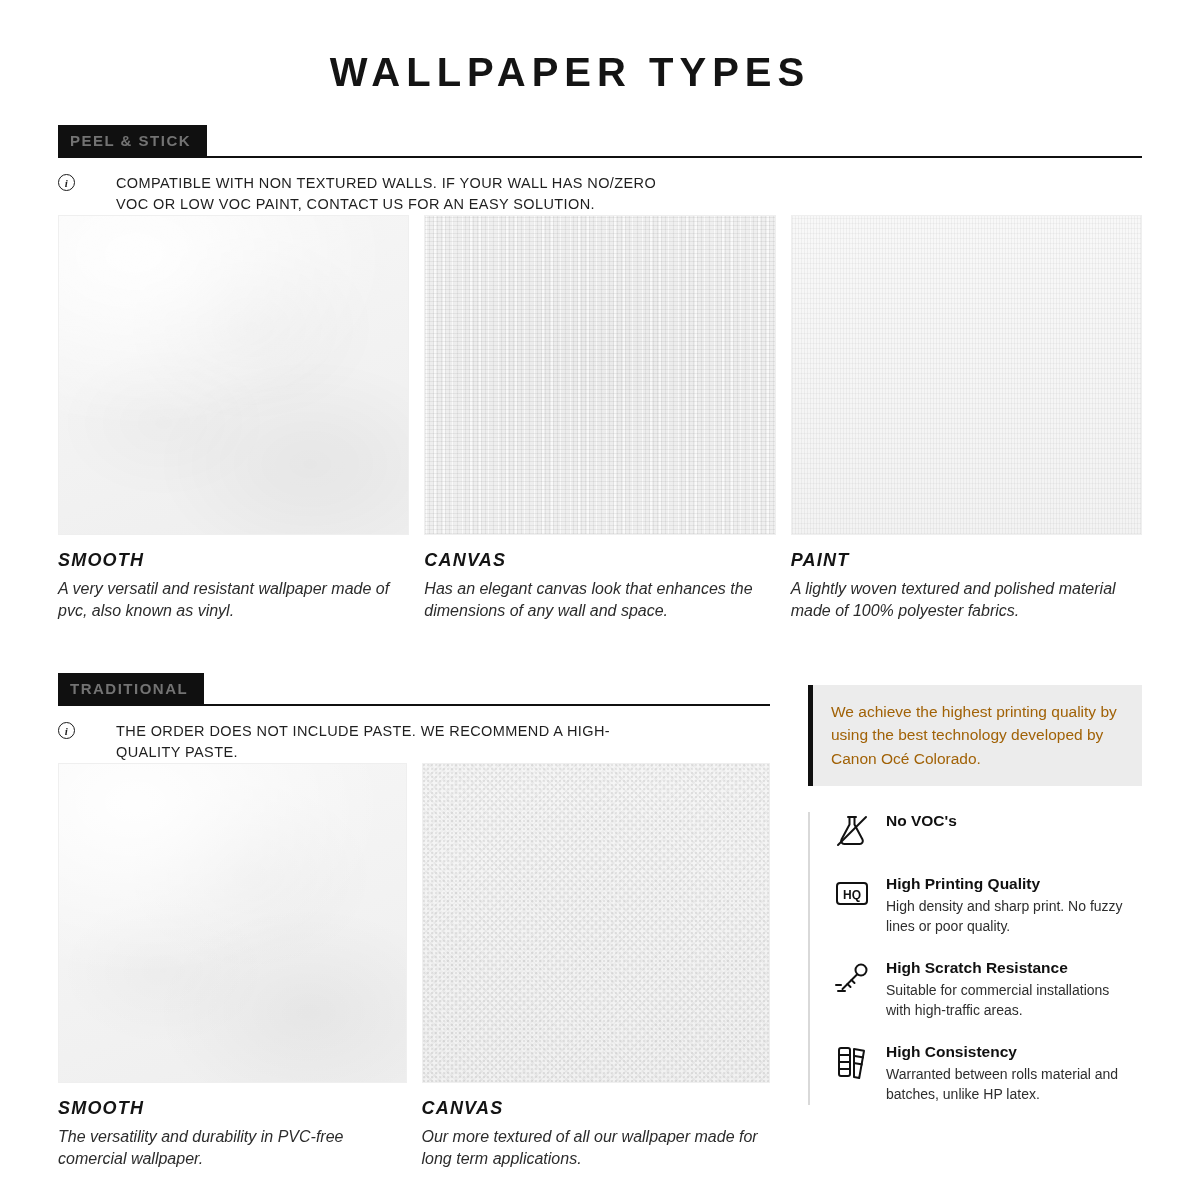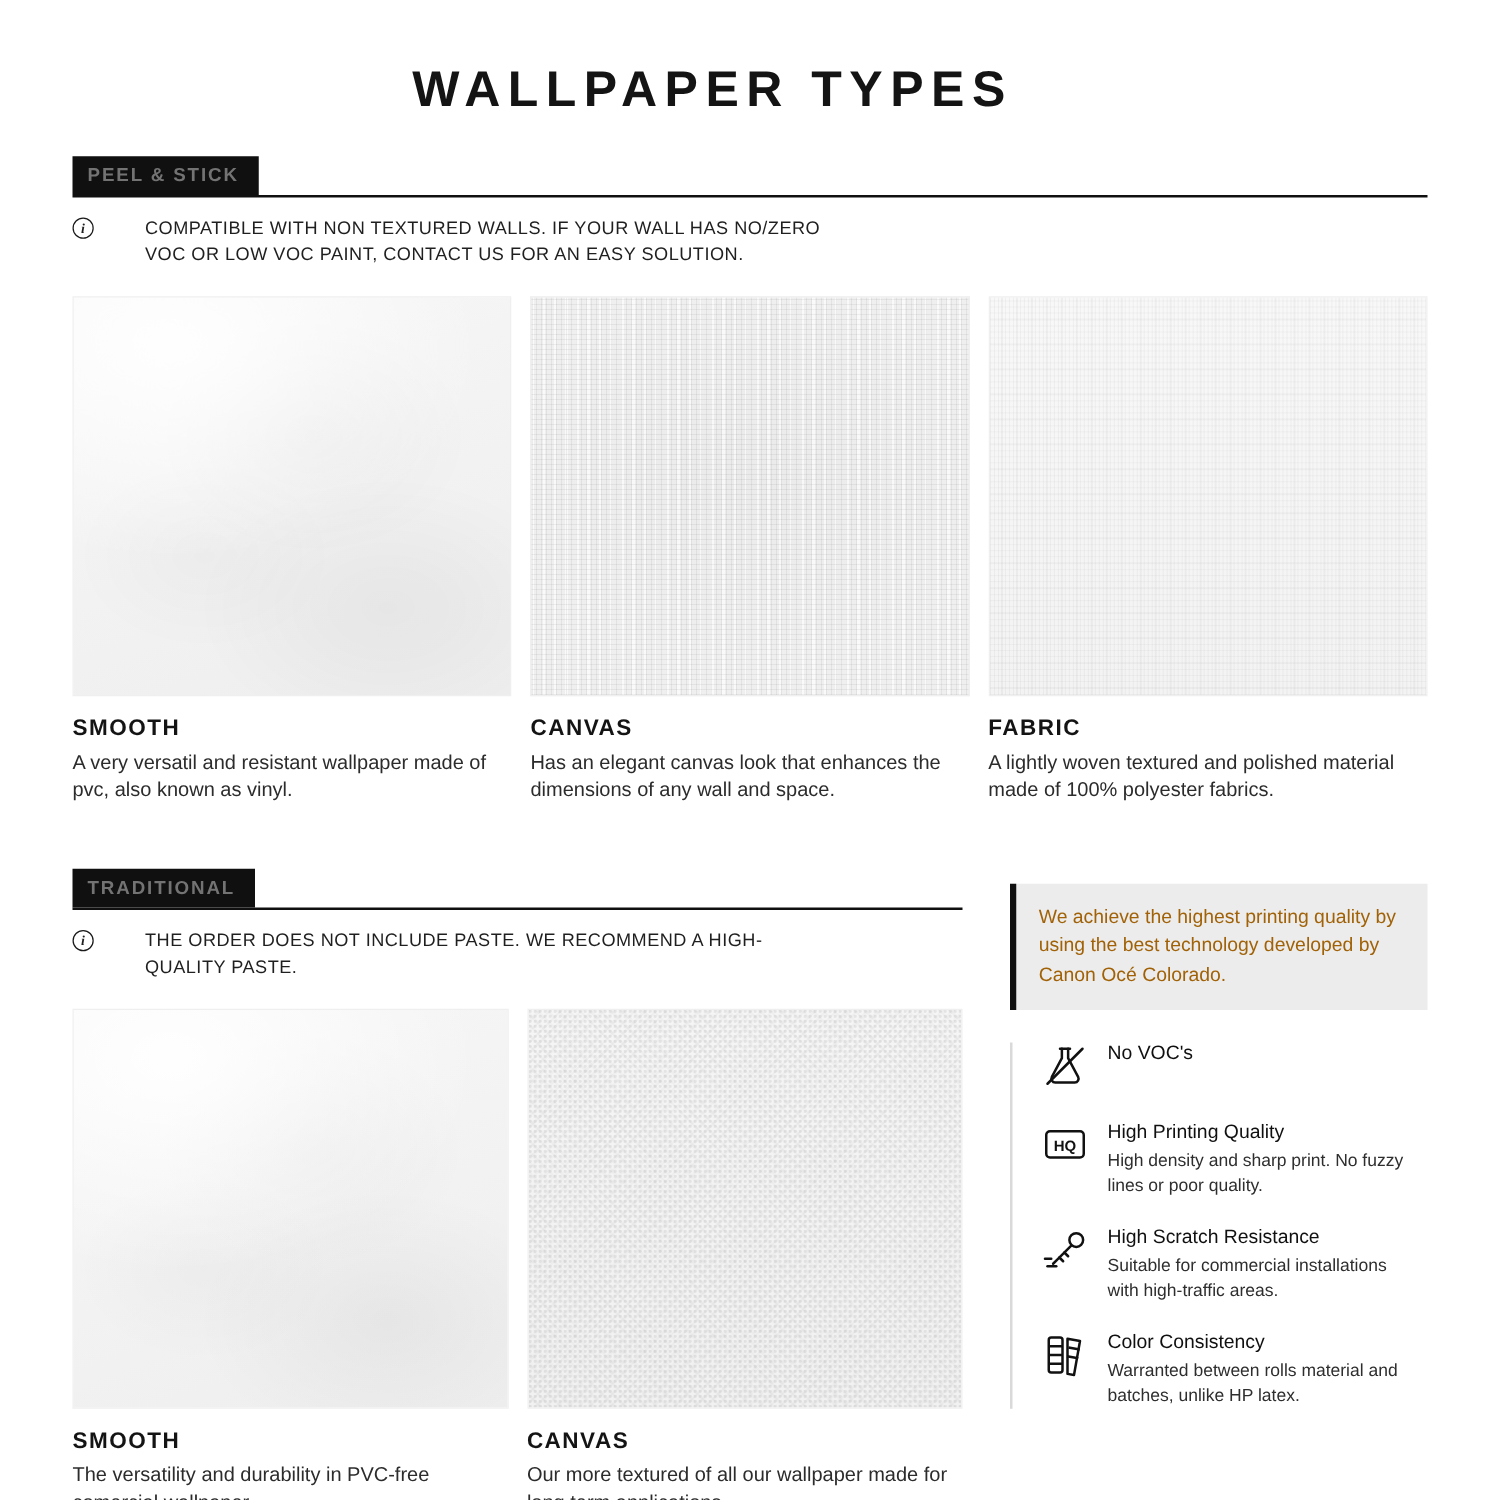--- a/index.html
+++ b/index.html
@@ -59,21 +59,21 @@
     align-items: center;
     justify-content: center;
     font: italic 700 11px "Liberation Serif", serif;
     flex-shrink: 0;
     margin-top: 1px;
   }
   .swatch-grid {
     display: grid;
     grid-template-columns: repeat(3, 1fr);
     column-gap: 15px;
-    margin-top: 22px;
+    font-style: italic;
   }
   .swatch-grid.two { grid-template-columns: 1fr 1fr; }
   .swatch-image {
     height: 320px;
     width: 100%;
     border: 1px solid #efefef;
   }
   .swatch-name {
     margin-top: 15px;
     font-size: 18px;
@@ -147,21 +147,21 @@
   }
   .feature-icon {
     width: 40px; height: 40px;
     flex-shrink: 0;
     display: flex;
     align-items: flex-start;
     justify-content: center;
   }
   .feature-title {
     font-size: 15.5px;
-    font-weight: 400;
+    font-weight: 700;
     color: #101010;
   }
   .feature-description {
     margin-top: 4px;
     font-size: 14px;
     color: #2e2e2e;
     line-height: 1.4;
     max-width: 250px;
   }
 </style>
@@ -186,21 +186,21 @@
         <div class="swatch-name">SMOOTH</div>
         <div class="swatch-description">A very versatil and resistant wallpaper made of pvc, also known as vinyl.</div>
       </div>
       <div class="swatch-card">
         <div class="swatch-image tex-canvas"></div>
         <div class="swatch-name">CANVAS</div>
         <div class="swatch-description">Has an elegant canvas look that enhances the dimensions of any wall and space.</div>
       </div>
       <div class="swatch-card">
         <div class="swatch-image tex-fabric"></div>
-        <div class="swatch-name">FABRIC</div>
+        <div class="swatch-name">PAINT</div>
         <div class="swatch-description">A lightly woven textured and polished material made of 100% polyester fabrics.</div>
       </div>
     </div>
   </section>
 
   <div class="bottom-area">
 
     <section class="bottom-left">
       <div class="section-header">
         <span class="section-tag">TRADITIONAL</span>
@@ -280,21 +280,21 @@
             <svg width="38" height="38" viewBox="0 0 38 38">
               <g fill="none" stroke="#111" stroke-width="2" stroke-linejoin="round">
                 <rect x="6" y="5" width="11" height="28" rx="2"></rect>
                 <path d="M6 12h11M6 19h11M6 26h11"></path>
                 <path d="M21 6l10 1.8-4.8 27.2-5.2-.9z"></path>
                 <path d="M21.8 13l9 1.6M20.6 20l9 1.6"></path>
               </g>
             </svg>
           </span>
           <div>
-            <div class="feature-title">Color Consistency</div>
+            <div class="feature-title">High Consistency</div>
             <div class="feature-description">Warranted between rolls material and batches, unlike HP latex.</div>
           </div>
         </div>
 
       </div>
     </aside>
 
   </div>
 </div>
 

